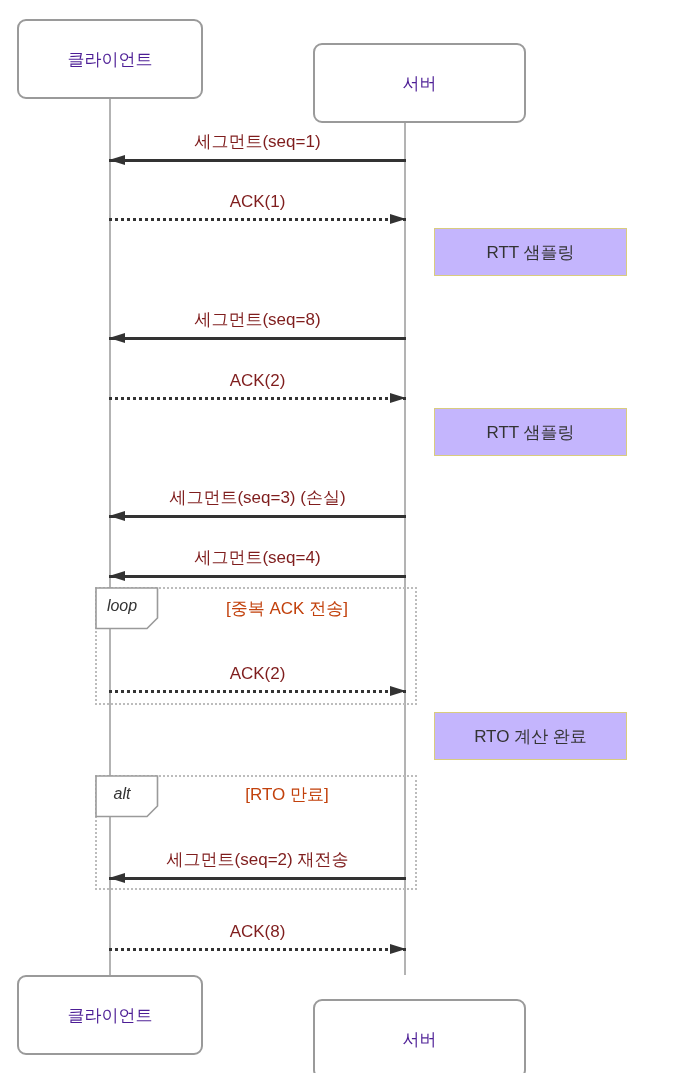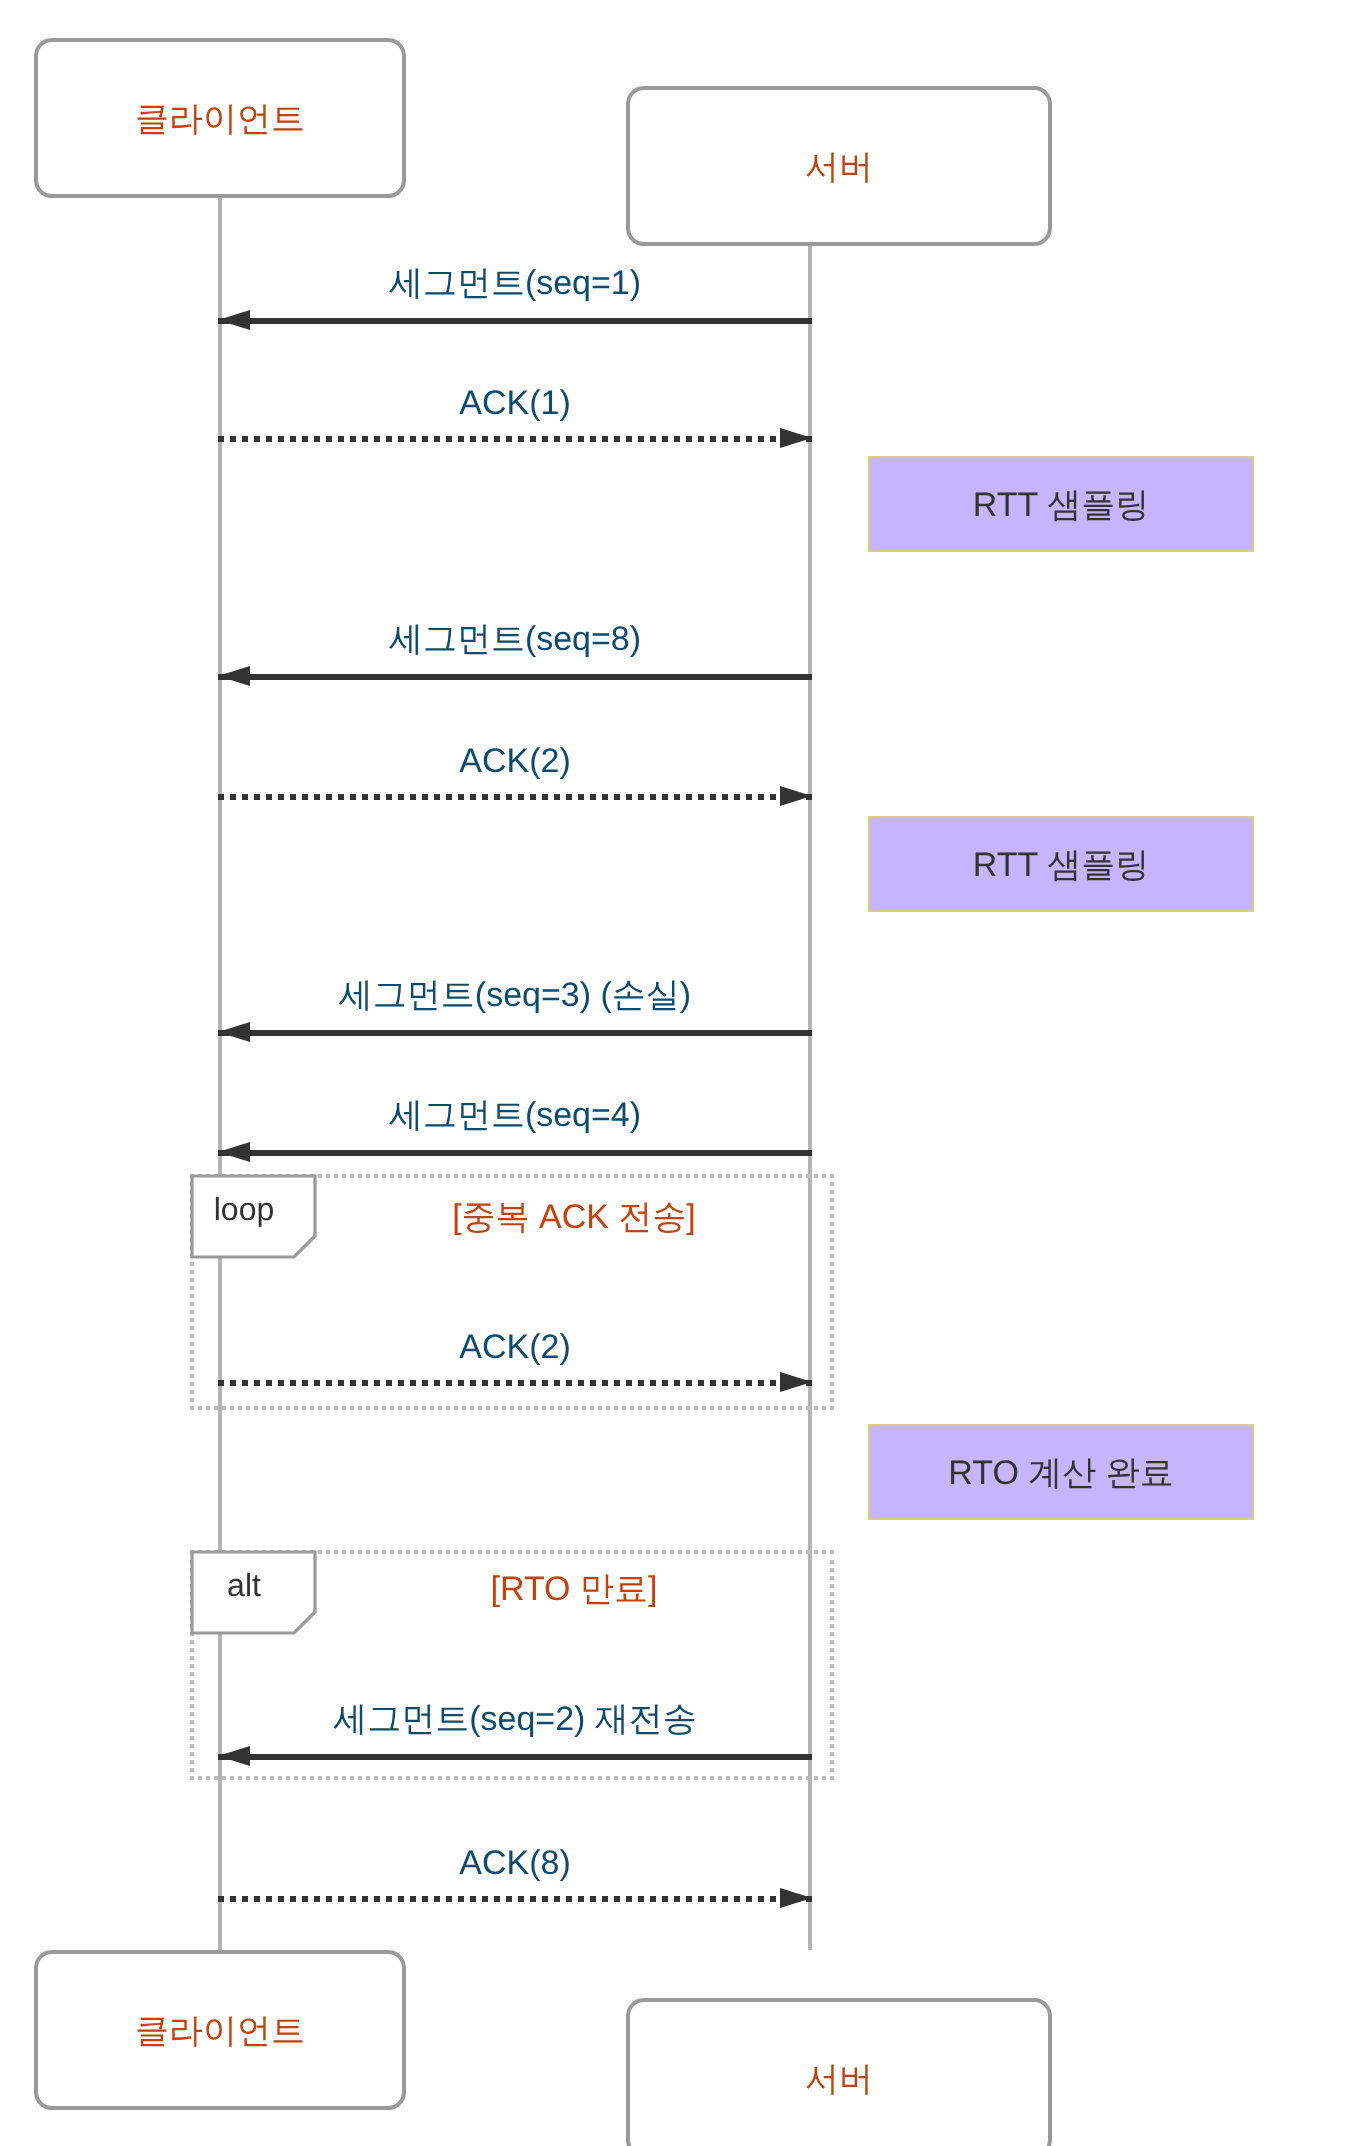--- a/index.html
+++ b/index.html
@@ -7,21 +7,21 @@
     position:relative; width:675px; height:1073px; background:#ffffff;
     font-family:"Liberation Sans", sans-serif; color:#333333;
     overflow:hidden;
   }
 
   
   .actor {
     position:absolute; box-sizing:border-box; height:80px;
     background:#ffffff; border:2px solid #9a9a9a; border-radius:9px;
     display:flex; align-items:center; justify-content:center;
-    font-size:17px; color:#c2410c; z-index:5;
+    font-size:17px; color:#4c1d95; z-index:5;
   }
   .actor.client { left:17px; width:186px; }
   .actor.server { left:313px; width:213px;margin-top:24px; }
   .actor.top    { top:19px; }
   .actor.bottom { top:975px; }
 
   
   .lifeline {
     position:absolute; top:99px; height:876px; width:2px;
     background:#b3b3b3; z-index:1;
@@ -30,21 +30,21 @@
   .lifeline.server { left:404px; }
 
   
   .msg {
     position:absolute; left:109px; width:297px; height:0;
     border-top:3px solid #333333; z-index:3;
   }
   .msg.dotted { border-top-style:dotted; }
   .msg-label {
     position:absolute; left:0; right:0; bottom:9px;
-    text-align:center; font-size:17px; color:#0c4a6e; white-space:nowrap;
+    text-align:center; font-size:17px; color:#7f1d1d; white-space:nowrap;
   }
   .msg.to-client::before {
     content:""; position:absolute; left:0; top:-7px; width:0; height:0;
     border-top:5.5px solid transparent; border-bottom:5.5px solid transparent;
     border-right:16px solid #333333;
   }
   .msg.to-server::after {
     content:""; position:absolute; right:0; top:-7px; width:0; height:0;
     border-top:5.5px solid transparent; border-bottom:5.5px solid transparent;
     border-left:16px solid #333333;
@@ -56,21 +56,21 @@
     box-sizing:border-box; background:#c4b5fd; border:1.5px solid #D9CC7E;
     display:flex; align-items:center; justify-content:center;
     font-size:17px; color:#333333; z-index:3;
   }
 
   
   .frame {
     position:absolute; left:95px; width:322px; box-sizing:border-box;
     border:2px dotted #bcbcbc; z-index:2;
   }
-  .frame-tab { position:absolute; left:-2px; top:-2px; width:64px; height:43px; }
+  .frame-tab { position:absolute; left:-2px; top:-2px; width:64px; height:43px;font-style:italic; }
   .frame-tab-text {
     position:absolute; left:0; top:0; width:54px; height:38px;
     display:flex; align-items:center; justify-content:center;
     font-size:16px; color:#333333;
   }
   .guard {
     position:absolute; left:62px; right:0; text-align:center;
     font-size:17px; color:#c2410c; white-space:nowrap;
   }
 </style>

